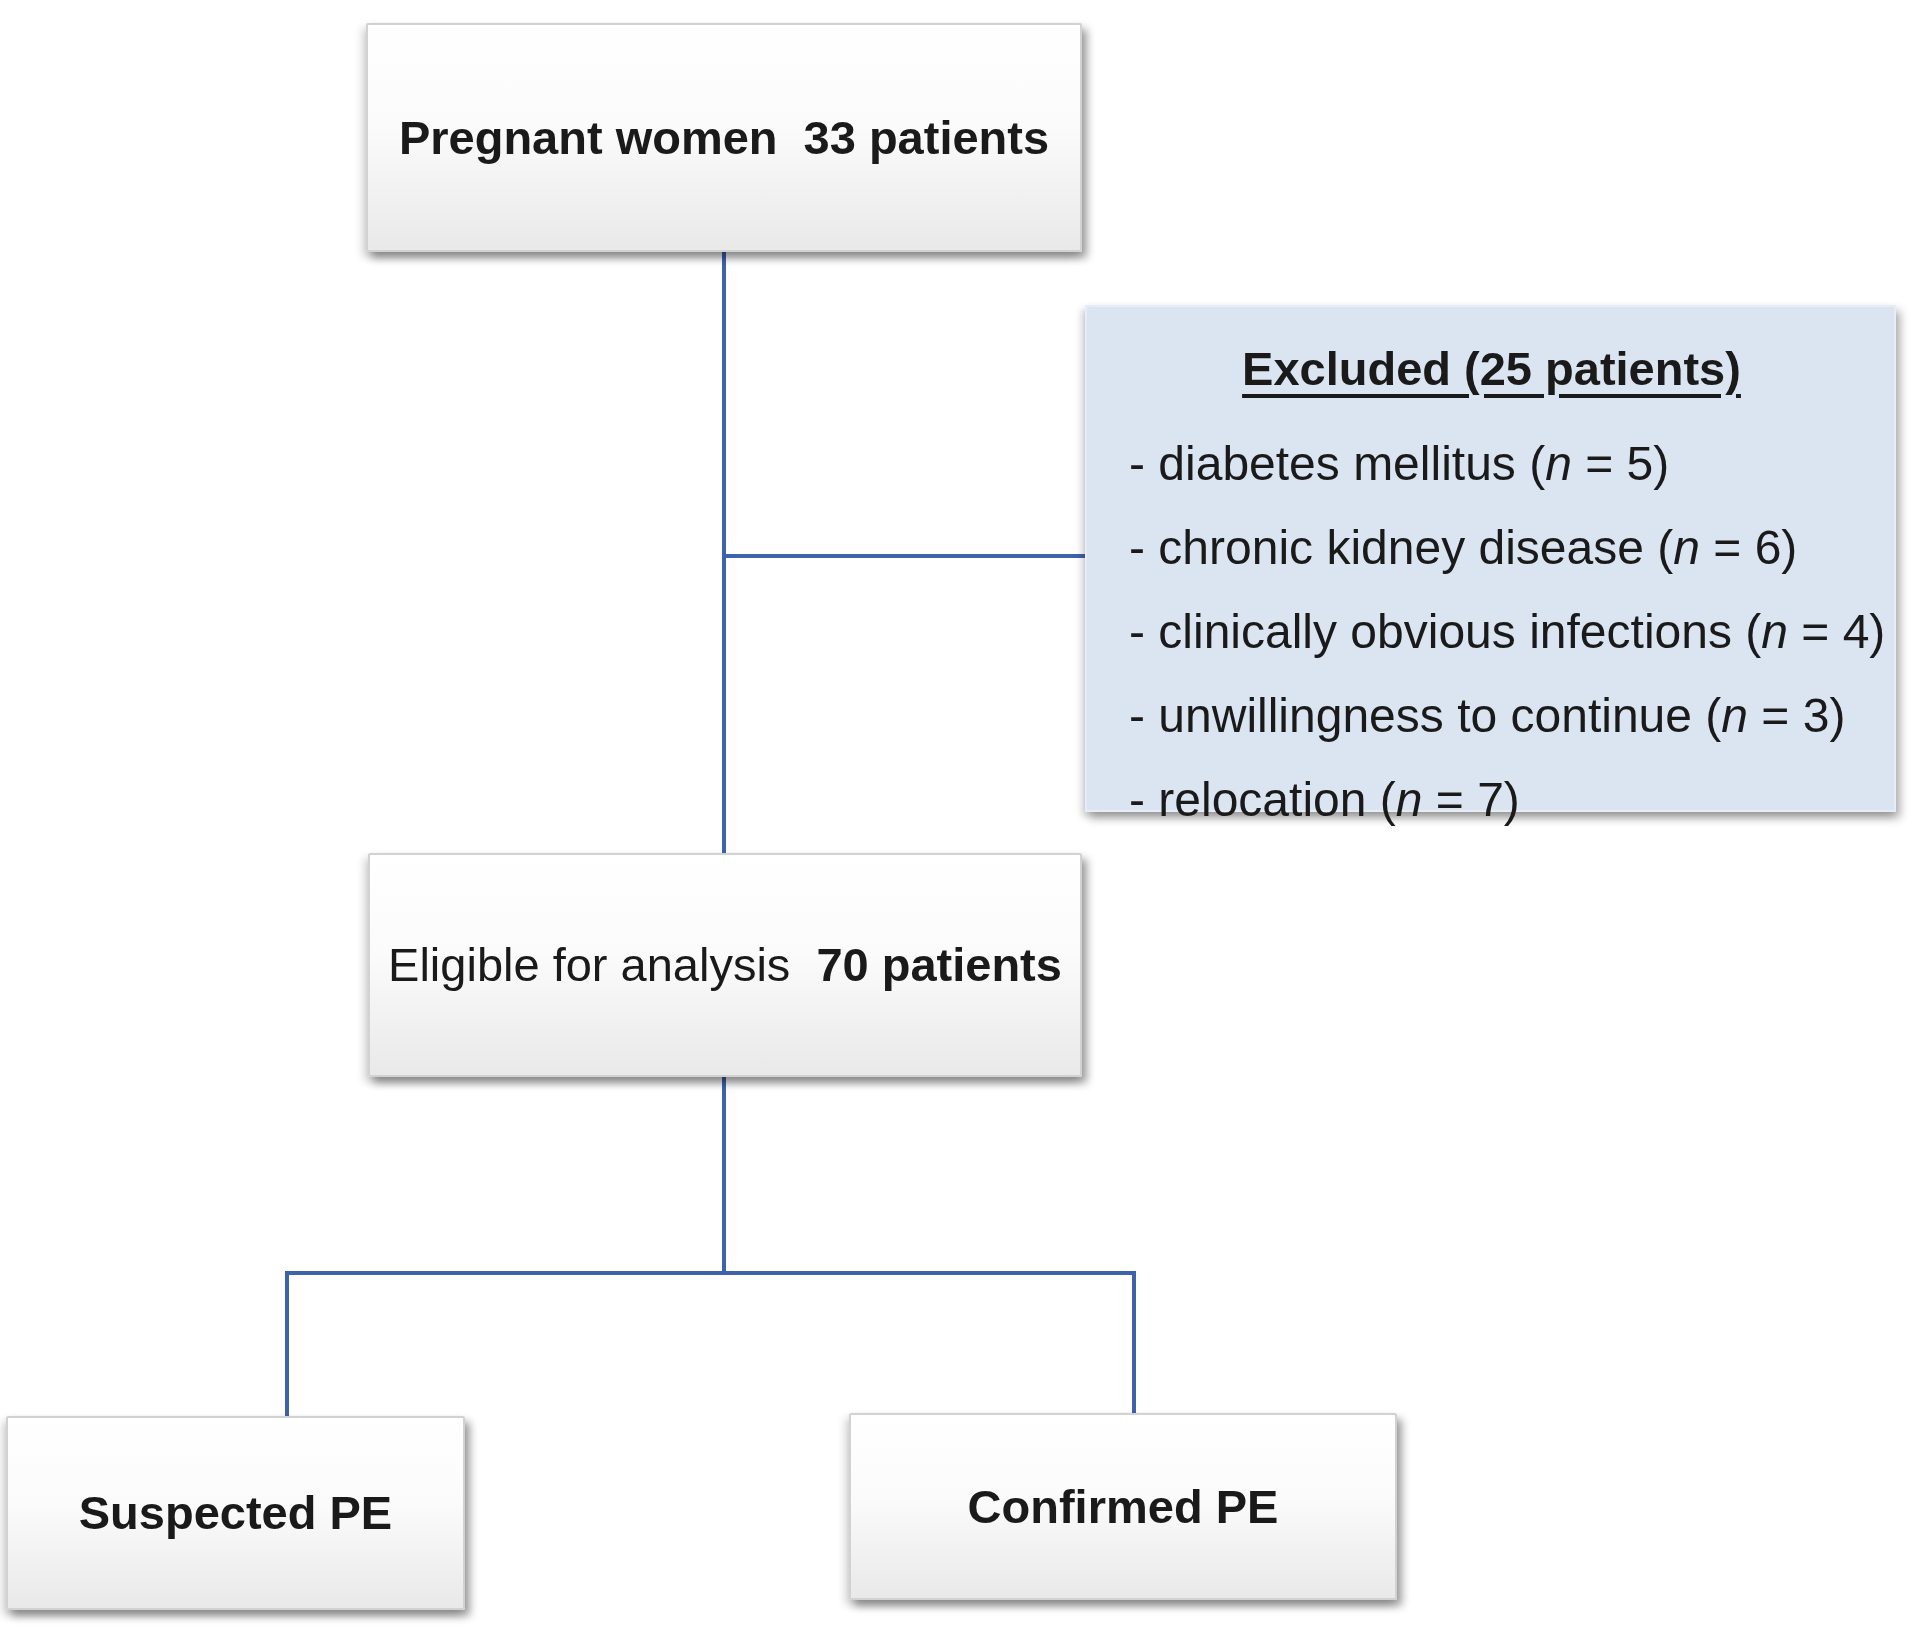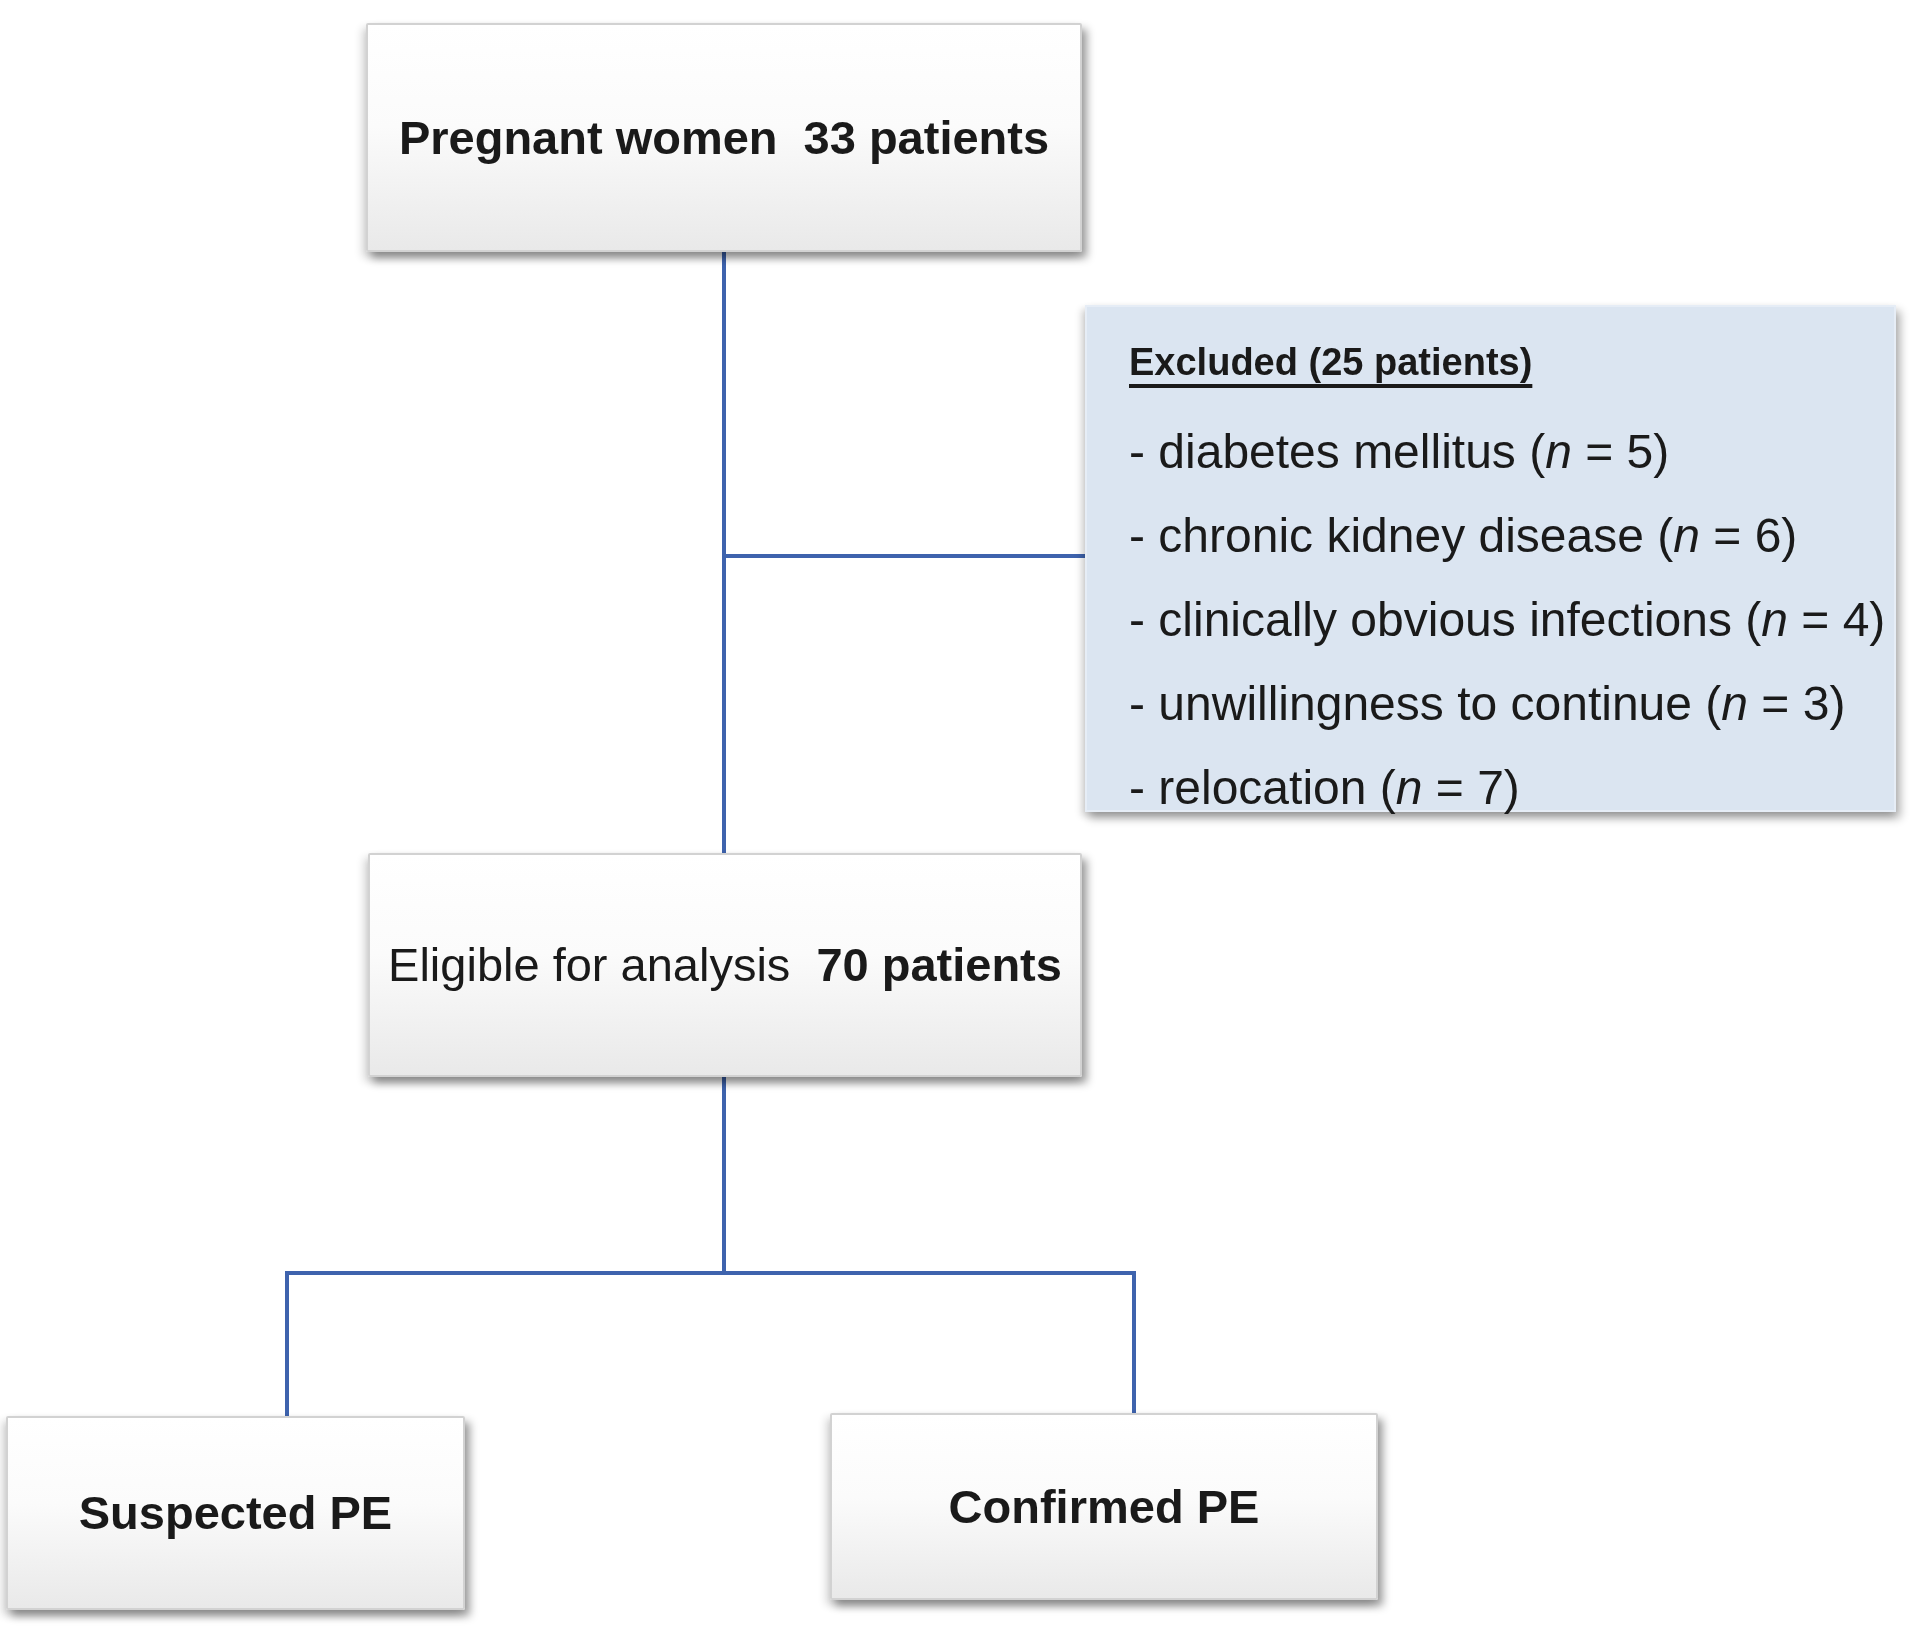--- a/index.html
+++ b/index.html
@@ -22,35 +22,36 @@
     background:linear-gradient(180deg,#ffffff 0%,#fbfbfb 45%,#e9e9e9 100%);
     border:2px solid var(--box-border);
     border-radius:2px;
     box-shadow:5px 6px 9px rgba(0,0,0,0.38), -4px 5px 8px rgba(0,0,0,0.16);
     display:flex;flex-direction:row;align-items:center;justify-content:center;
     text-align:center;
   }
   .box-top{left:366px;top:23px;width:716px;height:229px;gap:26px;}
   .box-eligible{left:368px;top:853px;width:714px;height:224px;gap:26px;text-align:right;}
   .box-suspected{left:6px;top:1416px;width:459px;height:194px;}
-  .box-confirmed{left:830px;top:1413px;width:548px;height:187px;}
+  .box-confirmed{left:849px;top:1413px;width:548px;height:187px;}
   .line-bold{font-size:47px;font-weight:bold;line-height:58px;white-space:nowrap;}
   .line-reg{font-size:47px;font-weight:normal;line-height:58px;white-space:nowrap;}
   
   .box-excluded{
     position:absolute;
     box-sizing:border-box;
     left:1085px;top:305px;width:811px;height:507px;
     background:var(--excl-bg);
     border:2px solid #e6edf6;
     box-shadow:4px 6px 9px rgba(0,0,0,0.33), -4px 4px 7px rgba(0,0,0,0.14);
     padding:26px 20px 0 42px;
   }
   .excl-title{
-    font-size:38px;font-weight:bold;
+    font-size:47px;font-weight:bold;
+    text-align:center;
     text-decoration:underline;
     text-decoration-thickness:4px;
     text-underline-offset:9px;
     margin:8px 20px 26px 0;
     white-space:nowrap;
   }
   .excl-item{
     font-size:48px;
     line-height:84px;
     white-space:nowrap;

